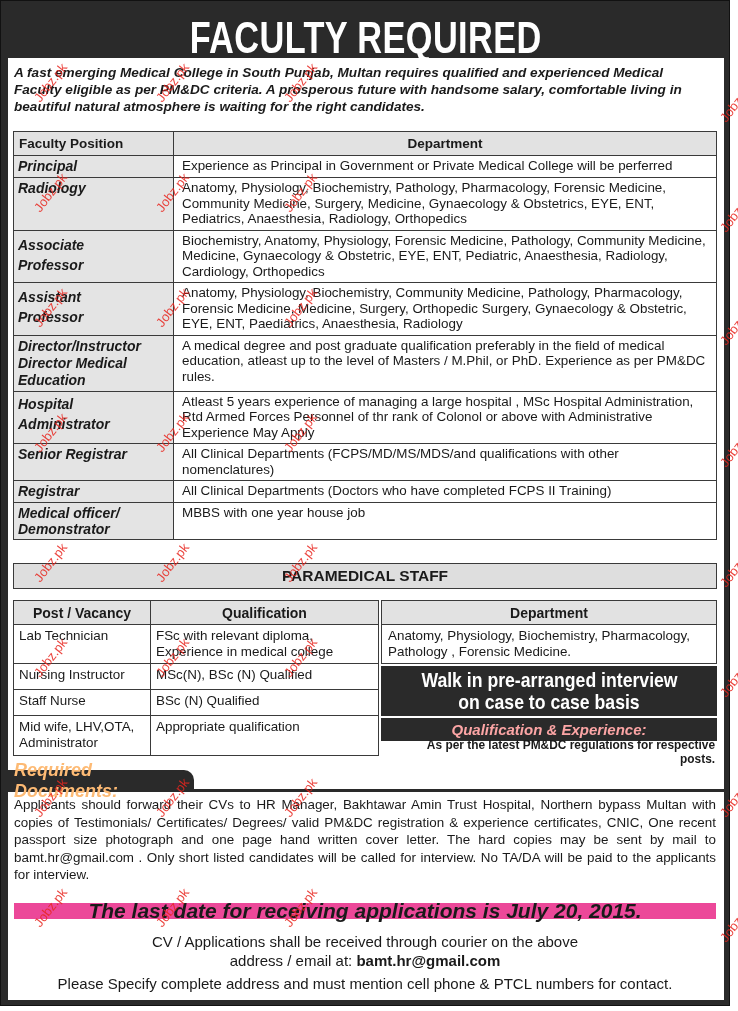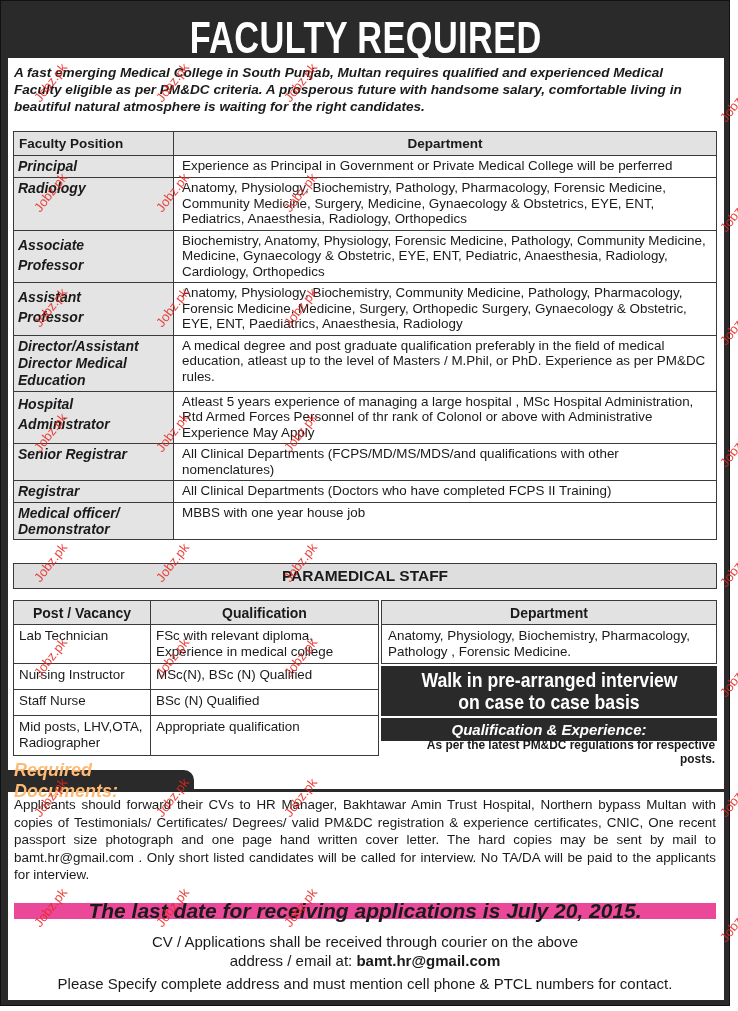--- a/index.html
+++ b/index.html
@@ -73,21 +73,21 @@
   .dept-body { padding: 3px 6px; font-size: 13.4px; line-height: 16px; height: 38px; }
   .walkin {
     position: absolute; left: 373px; top: 608px; width: 336px; height: 50px;
     background: #2a2a2a; color: #ffffff; font-weight: bold; font-size: 21px;
     display: flex; flex-direction: column; align-items: center; justify-content: center;
     line-height: 22px;
   }
   .walkin span { display: block; transform: scaleX(0.84); white-space: nowrap; }
   .qual-bar {
     position: absolute; left: 373px; top: 660px; width: 336px; height: 23px;
-    background: #2a2a2a; color: #ffffff; font-weight: bold; font-style: italic;
+    background: #2a2a2a; color: #fca5a5; font-weight: bold; font-style: italic;
     font-size: 15px; display: flex; align-items: center; justify-content: center;
   }
   .qual-text {
     position: absolute; left: 373px; top: 684px; width: 336px; height: 20px;
     font-weight: bold; font-size: 12.4px; text-align: right; padding-right: 2px;
     display: flex; align-items: center; justify-content: flex-end;
     transform: scaleX(0.96); transform-origin: right;
   }
 
   .req-badge {
@@ -155,21 +155,21 @@
         </td>
         <td class="dep">Biochemistry, Anatomy, Physiology, Forensic Medicine, Pathology, Community Medicine, Medicine, Gynaecology &amp; Obstetric, EYE, ENT, Pediatric, Anaesthesia, Radiology, Cardiology, Orthopedics</td>
       </tr>
       <tr>
         <td class="pos" style="padding-top:4px;line-height:20px;">
           <span style="display:block;width:90px;">Assistant Professor</span>
         </td>
         <td class="dep">Anatomy, Physiology, Biochemistry, Community Medicine, Pathology, Pharmacology, Forensic Medicine, Medicine, Surgery, Orthopedic Surgery, Gynaecology &amp; Obstetric, EYE, ENT, Paediatrics, Anaesthesia, Radiology</td>
       </tr>
       <tr>
-        <td class="pos">Director/Assistant Director Medical Education</td>
+        <td class="pos">Director/Instructor Director Medical Education</td>
         <td class="dep">A medical degree and post graduate qualification preferably in the field of medical education, atleast up to the level of Masters / M.Phil, or PhD. Experience as per PM&amp;DC rules.</td>
       </tr>
       <tr>
         <td class="pos" style="line-height:20px;">
           <span style="display:block;width:120px;">Hospital Administrator</span>
         </td>
         <td class="dep">Atleast 5 years experience of managing a large hospital , MSc Hospital Administration, Rtd Armed Forces Personnel of thr rank of Colonol or above with Administrative Experience May Apply</td>
       </tr>
       <tr>
         <td class="pos">Senior Registrar</td>
@@ -202,21 +202,21 @@
       </tr>
       <tr style="height:26px;">
         <td class="post">Nursing Instructor</td>
         <td>MSc(N), BSc (N) Qualified</td>
       </tr>
       <tr style="height:26px;">
         <td class="post">Staff Nurse</td>
         <td>BSc (N) Qualified</td>
       </tr>
       <tr style="height:40px;">
-        <td class="post">Mid posts, LHV,OTA, Radiographer</td>
+        <td class="post">Mid wife, LHV,OTA, Administrator</td>
         <td>Appropriate qualification</td>
       </tr>
     </tbody>
       </table>
 
     <div class="dept-box">
       <div class="dept-head">Department</div>
       <div class="dept-body">Anatomy, Physiology, Biochemistry, Pharmacology, Pathology , Forensic Medicine.</div>
     </div>
 

